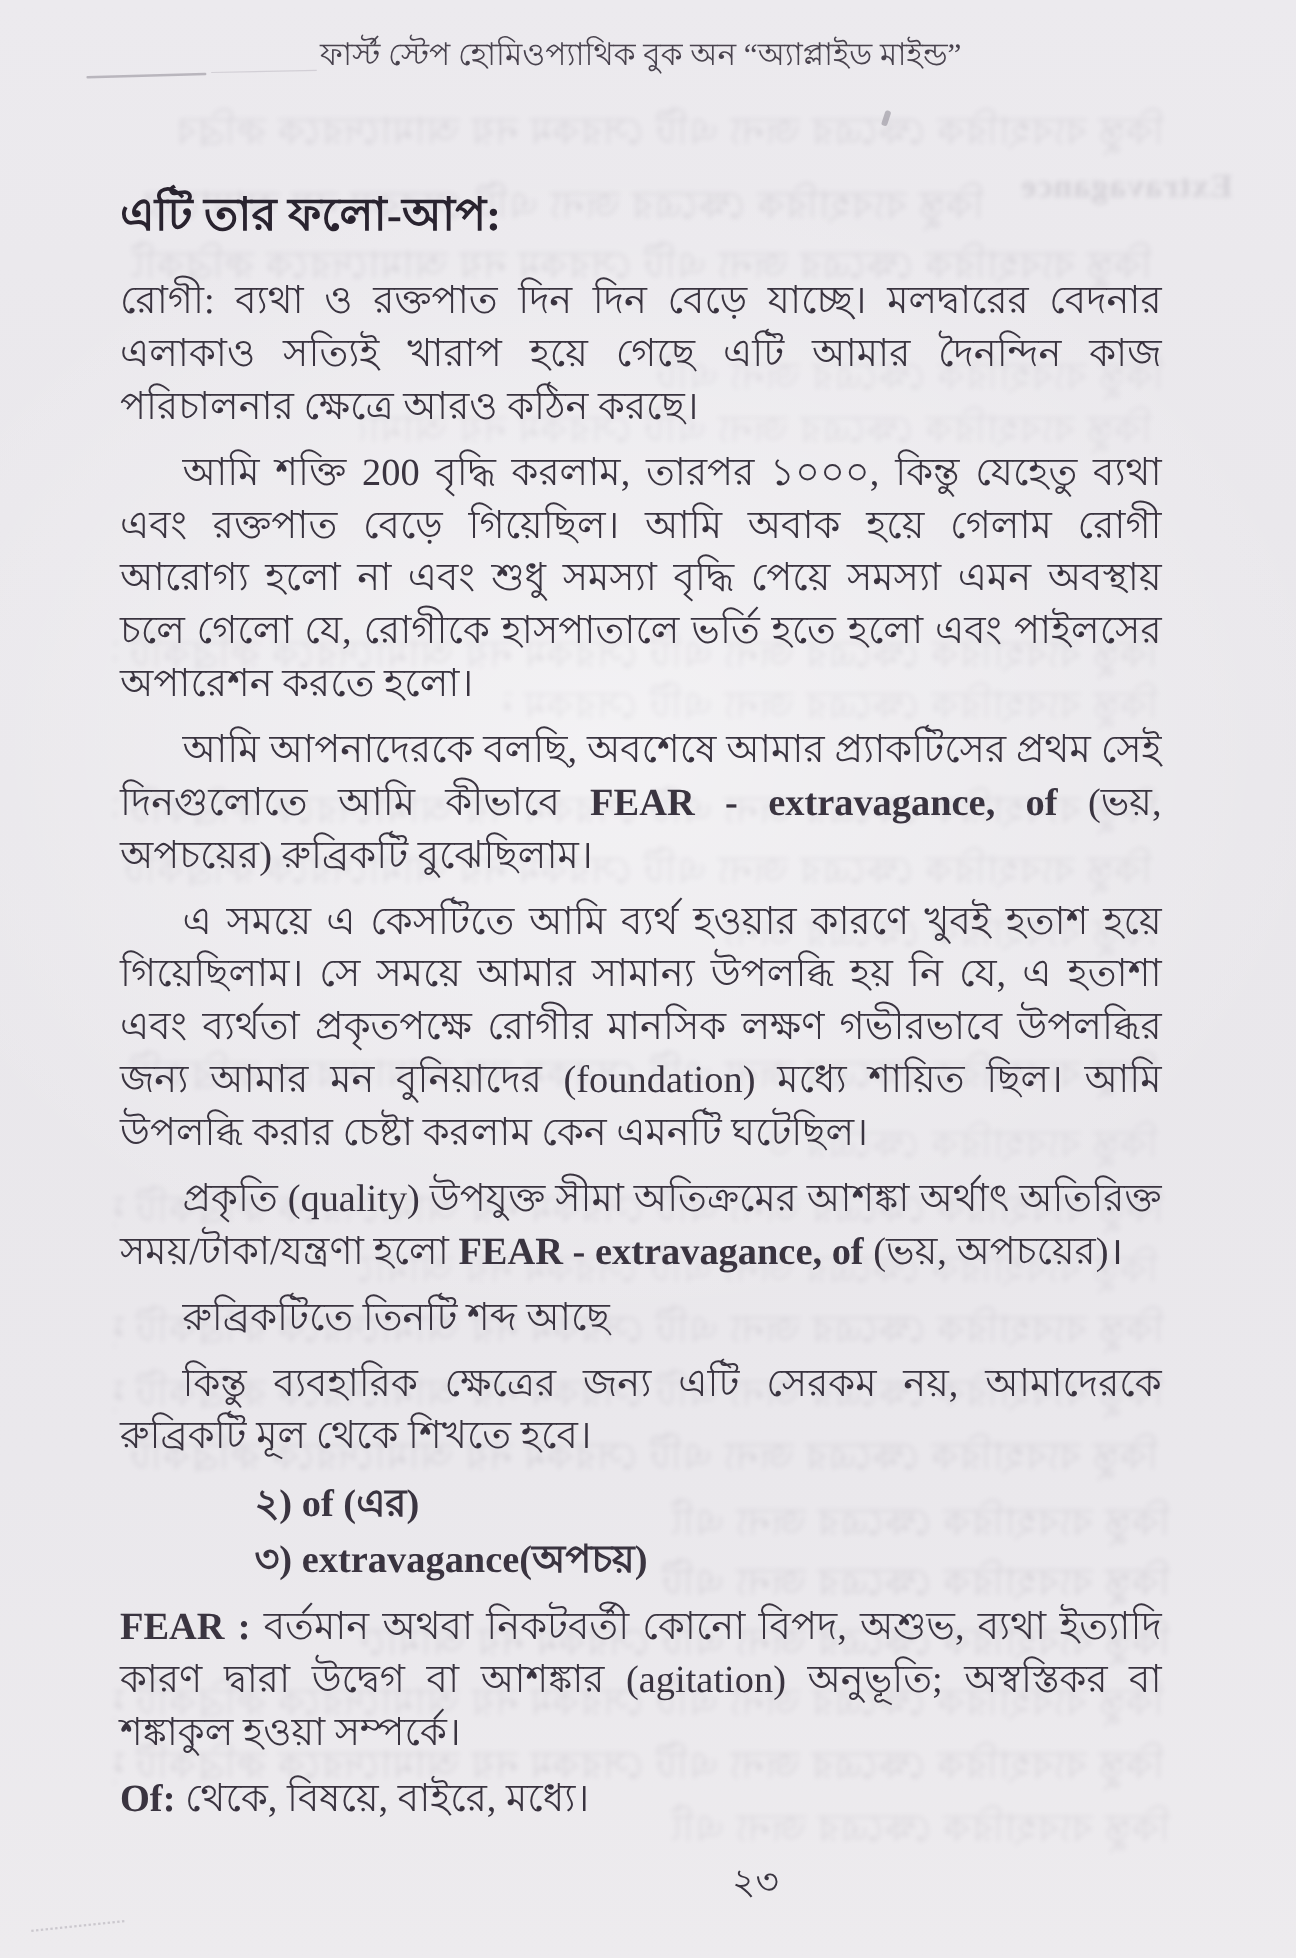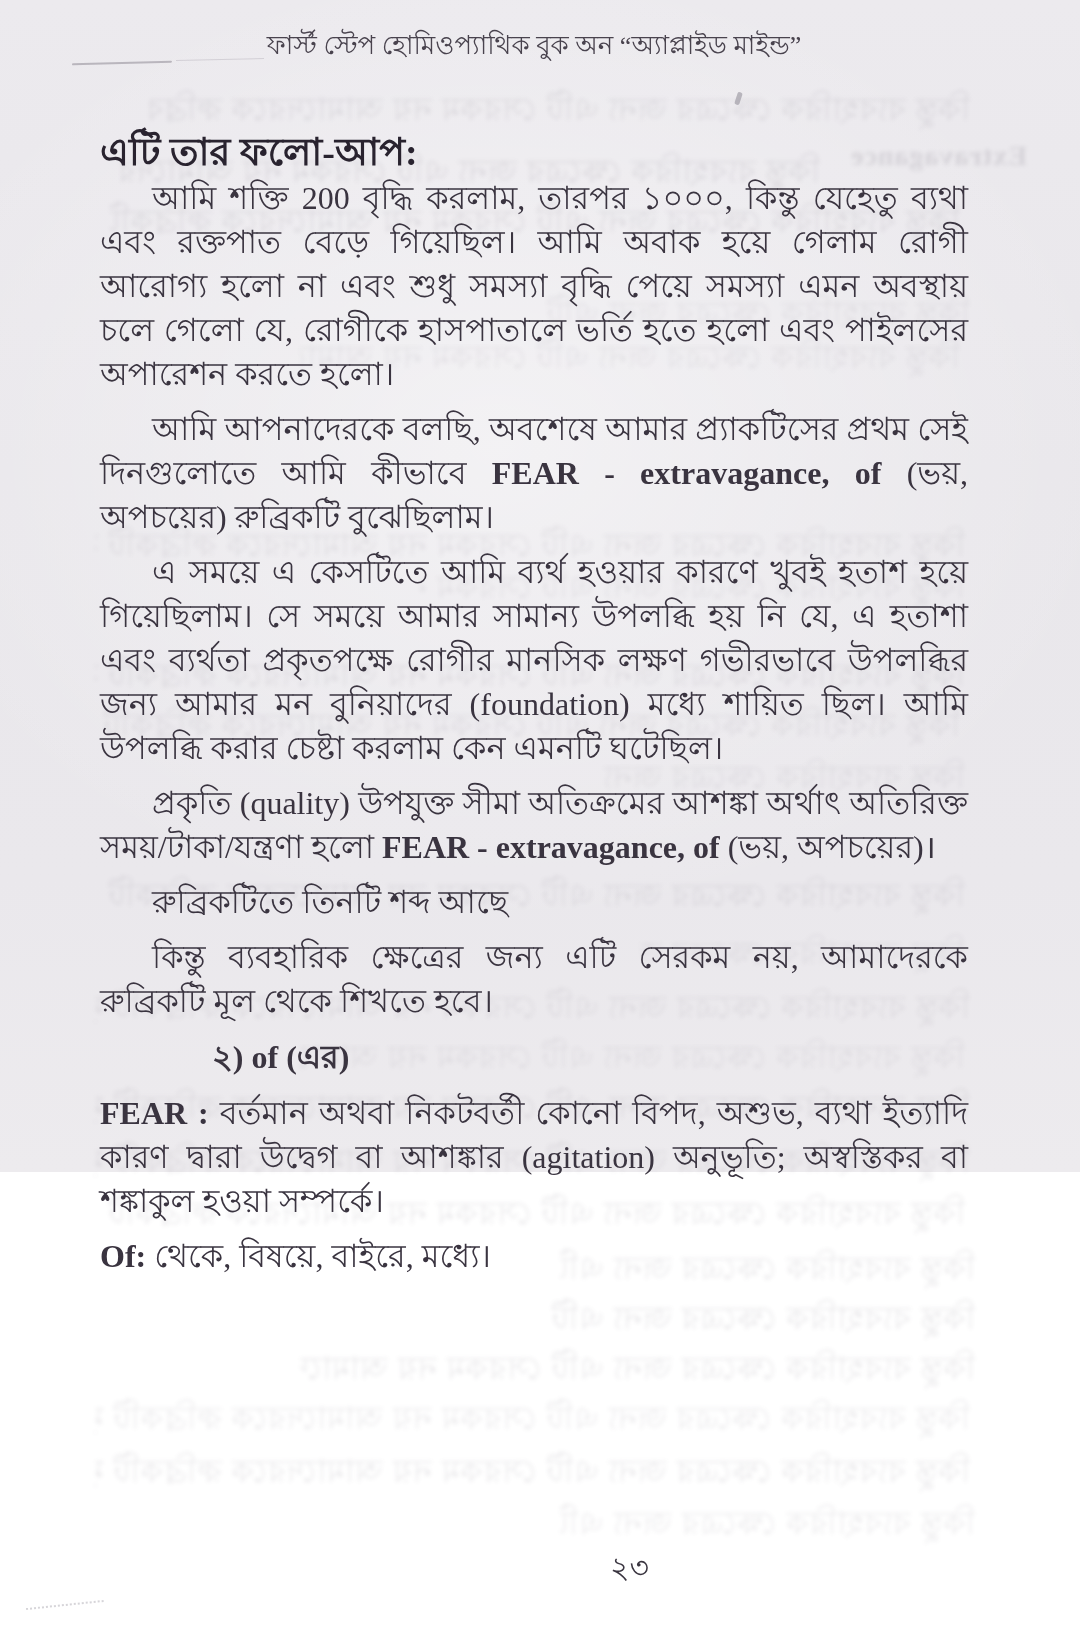--- a/index.html
+++ b/index.html
@@ -2,21 +2,21 @@
 <html><head>
 <meta charset="utf-8">
 <style>
   html,body{margin:0;padding:0;}
   body{
     width:1080px;height:1632px;
     font-family:"Liberation Serif","DejaVu Serif",serif;
     overflow:hidden;
   }
   .page{
-    position:relative;width:1080px;height:1172px;
+    position:relative;width:1080px;height:1632px;
     background:
       radial-gradient(ellipse 900px 700px at 46% 38%, rgba(255,255,255,.45), rgba(255,255,255,0) 70%),
       linear-gradient(180deg,#eceaee 0%, #e9e7eb 40%, #eae8ec 75%, #edebee 100%);
     background-color:#eae8ec;
   }
   
   .bleed{
     position:absolute;
     transform:scaleX(-1);
     filter:blur(2.1px);
@@ -32,21 +32,21 @@
   .content{
     position:absolute;left:100px;top:28px;width:868px;z-index:2;
     color:#3a3440;
   }
   .running-title{
     text-align:center;
     font-size:26px;line-height:36px;
     color:#49434e;
   }
   .section-heading{
-    margin-top:64px;
+    margin-top:92px;
     font-size:38px;line-height:48px;
     font-weight:700;color:#29232f;
   }
   p.body{
     font-size:32px;line-height:44px;
     text-align:justify;
     margin:0 0 11px 0;
   }
   p.body.first{margin-top:24px;}
   .indent{text-indent:52px;}
@@ -93,29 +93,31 @@
 
   <div class="scratch"></div>
   <div class="scratch2"></div>
   <div class="speck"></div>
   <div class="bottom-mark"></div>
 
   <div class="content">
     <div class="running-title">ফার্স্ট স্টেপ হোমিওপ্যাথিক বুক অন “অ্যাপ্লাইড মাইন্ড”</div>
     <div class="section-heading">এটি তার ফলো-আপ:</div>
 
+    <p class="body noindent first"><span>রোগী: ব্যথা ও রক্তপাত দিন দিন বেড়ে যাচ্ছে। মলদ্বারের বেদনার এলাকাও সত্যিই খারাপ হয়ে গেছে এটি আমার দৈনন্দিন কাজ পরিচালনার ক্ষেত্রে আরও কঠিন করছে।</span></p>
     <p class="body indent"><span>আমি শক্তি 200 বৃদ্ধি করলাম, তারপর ১০০০, কিন্তু যেহেতু ব্যথা এবং রক্তপাত বেড়ে গিয়েছিল। আমি অবাক হয়ে গেলাম রোগী আরোগ্য হলো না এবং শুধু সমস্যা বৃদ্ধি পেয়ে সমস্যা এমন অবস্থায় চলে গেলো যে, রোগীকে হাসপাতালে ভর্তি হতে হলো এবং পাইলসের অপারেশন করতে হলো।</span></p>
     <p class="body indent"><span>আমি আপনাদেরকে বলছি, অবশেষে আমার প্র্যাকটিসের প্রথম সেই দিনগুলোতে আমি কীভাবে </span><span class="en b">FEAR - extravagance, of</span><span> (ভয়, অপচয়ের) রুব্রিকটি বুঝেছিলাম।</span></p>
     <p class="body indent"><span>এ সময়ে এ কেসটিতে আমি ব্যর্থ হওয়ার কারণে খুবই হতাশ হয়ে গিয়েছিলাম। সে সময়ে আমার সামান্য উপলব্ধি হয় নি যে, এ হতাশা এবং ব্যর্থতা প্রকৃতপক্ষে রোগীর মানসিক লক্ষণ গভীরভাবে উপলব্ধির জন্য আমার মন বুনিয়াদের </span><span class="en">(foundation)</span><span> মধ্যে শায়িত ছিল। আমি উপলব্ধি করার চেষ্টা করলাম কেন এমনটি ঘটেছিল।</span></p>
     <p class="body indent"><span>প্রকৃতি </span><span class="en">(quality)</span><span> উপযুক্ত সীমা অতিক্রমের আশঙ্কা অর্থাৎ অতিরিক্ত সময়/টাকা/যন্ত্রণা হলো </span><span class="en b">FEAR - extravagance, of</span><span> (ভয়, অপচয়ের)।</span></p>
     <p class="body indent left"><span>রুব্রিকটিতে তিনটি শব্দ আছে</span></p>
     <p class="body indent"><span>কিন্তু ব্যবহারিক ক্ষেত্রের জন্য এটি সেরকম নয়, আমাদেরকে রুব্রিকটি মূল থেকে শিখতে হবে।</span></p>
 
     <div class="rubric-list">
       <div class="list-item"><span>২) </span><span class="en b">of</span><span> (এর)</span></div>
+      <div class="list-item"><span>৩) </span><span class="en b">extravagance</span><span>(অপচয়)</span></div>
     </div>
 
     <p class="body noindent"><span class="en b">FEAR :</span><span> বর্তমান অথবা নিকটবর্তী কোনো বিপদ, অশুভ, ব্যথা ইত্যাদি কারণ দ্বারা উদ্বেগ বা আশঙ্কার </span><span class="en">(agitation)</span><span> অনুভূতি; অস্বস্তিকর বা শঙ্কাকুল হওয়া সম্পর্কে।</span></p>
     <p class="body noindent left"><span class="en b">Of:</span><span> থেকে, বিষয়ে, বাইরে, মধ্যে।</span></p>
   </div>
 
   <div class="page-number">২৩</div>
 <div class="bleed" style="top: 84px; left: 150px; width: 820px; opacity: 0.12;">কিন্তু ব্যবহারিক ক্ষেত্রের জন্য এটি সেরকম নয় আমাদেরকে রুব্রিকটি মূল থেকে শিখতে হবে আমি শক্তি বৃদ্ধি করলাম তারপর কিন্তু যেহেতু ব্যথা এবং রক্তপাত বেড়ে গিয়েছিল আমার দৈনন্দিন কাজ কিন্তু ব্যবহারিক ক্ষেত্রের জন্য এটি সেরকম নয় আমাদেরকে রুব্রিকটি মূল থেকে শিখতে হবে আমি শক্তি বৃদ্ধি করলাম তারপর কিন্তু যেহেতু ব্যথা এবং রক্তপাত বেড়ে গিয়েছিল আমার দৈনন্দিন কাজ</div>
     <div class="bleed" style="top: 146px; left: 120px; width: 700px; opacity: 0.13;">কিন্তু ব্যবহারিক ক্ষেত্রের জন্য এটি সেরকম নয় আমাদেরকে রুব্রিকটি মূল থেকে শিখতে হবে আমি শক্তি বৃদ্ধি করলাম তারপর কিন্তু যেহেতু ব্যথা এবং রক্তপাত বেড়ে গিয়েছিল আমার দৈনন্দিন কাজ কিন্তু ব্যবহারিক ক্ষেত্রের জন্য এটি সেরকম নয় আমাদেরকে রুব্রিকটি মূল থেকে শিখতে হবে আমি শক্তি বৃদ্ধি করলাম তারপর কিন্তু যেহেতু ব্যথা এবং রক্তপাত বেড়ে গিয়েছিল আমার দৈনন্দিন কাজ</div>
     <div class="bleed" style="top: 196px; left: 110px; width: 850px; opacity: 0.12;">কিন্তু ব্যবহারিক ক্ষেত্রের জন্য এটি সেরকম নয় আমাদেরকে রুব্রিকটি মূল থেকে শিখতে হবে আমি শক্তি বৃদ্ধি করলাম তারপর কিন্তু যেহেতু ব্যথা এবং রক্তপাত বেড়ে গিয়েছিল আমার দৈনন্দিন কাজ কিন্তু ব্যবহারিক ক্ষেত্রের জন্য এটি সেরকম নয় আমাদেরকে রুব্রিকটি মূল থেকে শিখতে হবে আমি শক্তি বৃদ্ধি করলাম তারপর কিন্তু যেহেতু ব্যথা এবং রক্তপাত বেড়ে গিয়েছিল আমার দৈনন্দিন কাজ</div>

